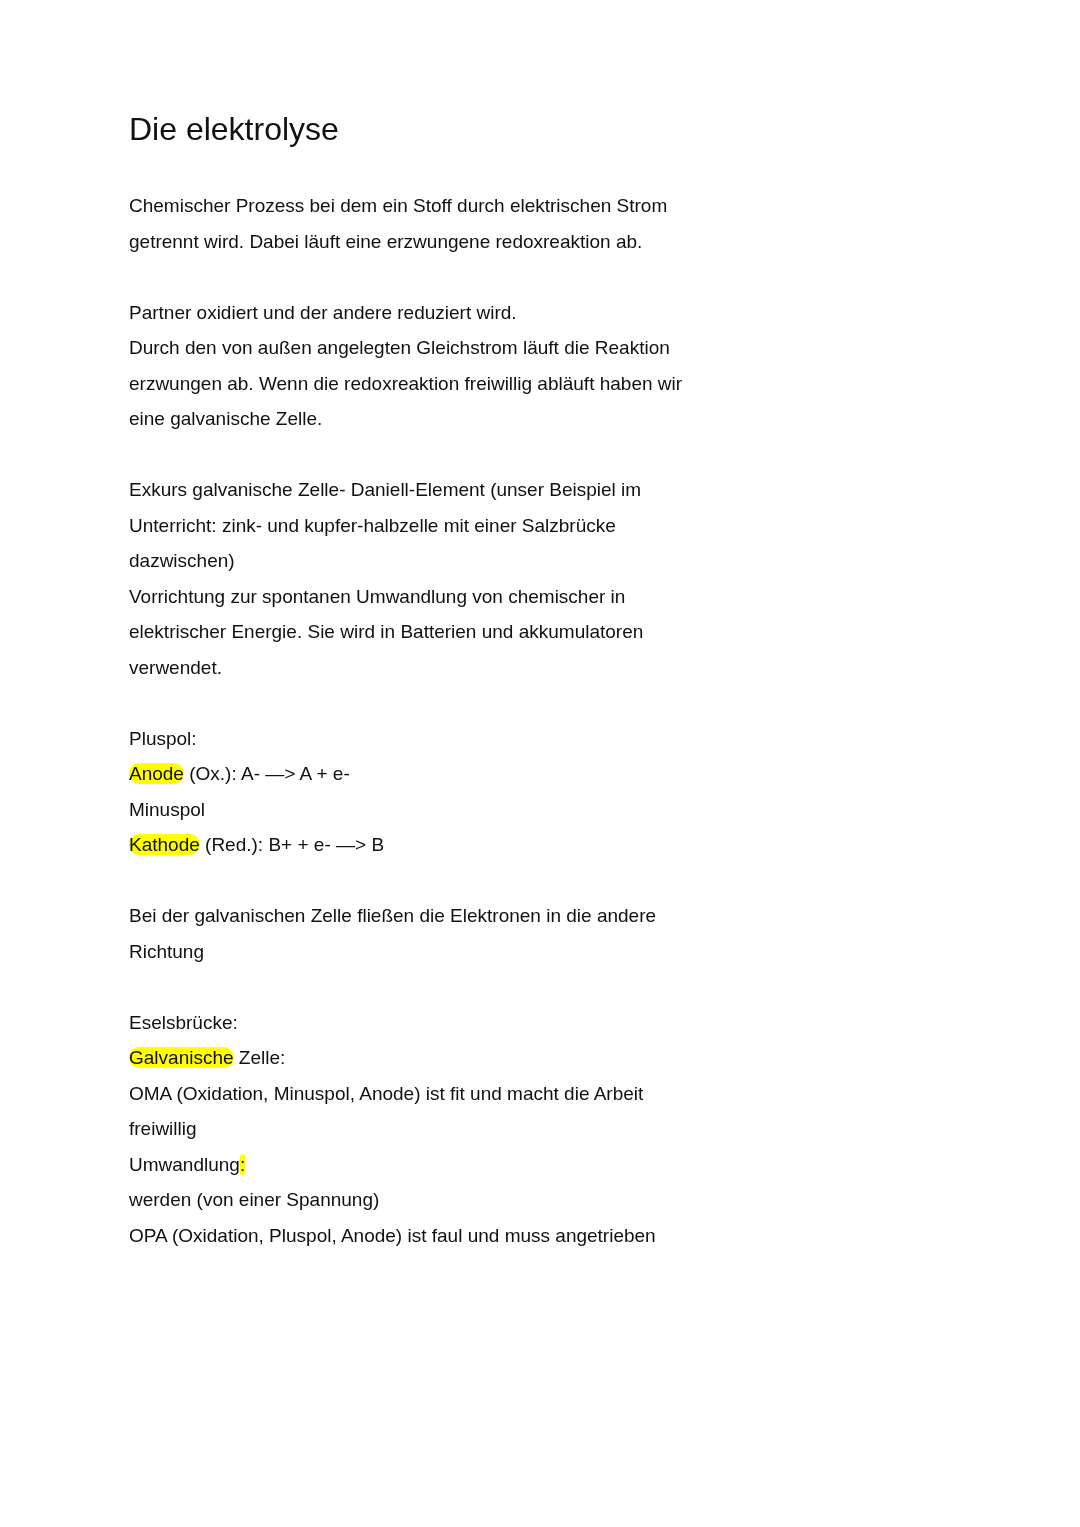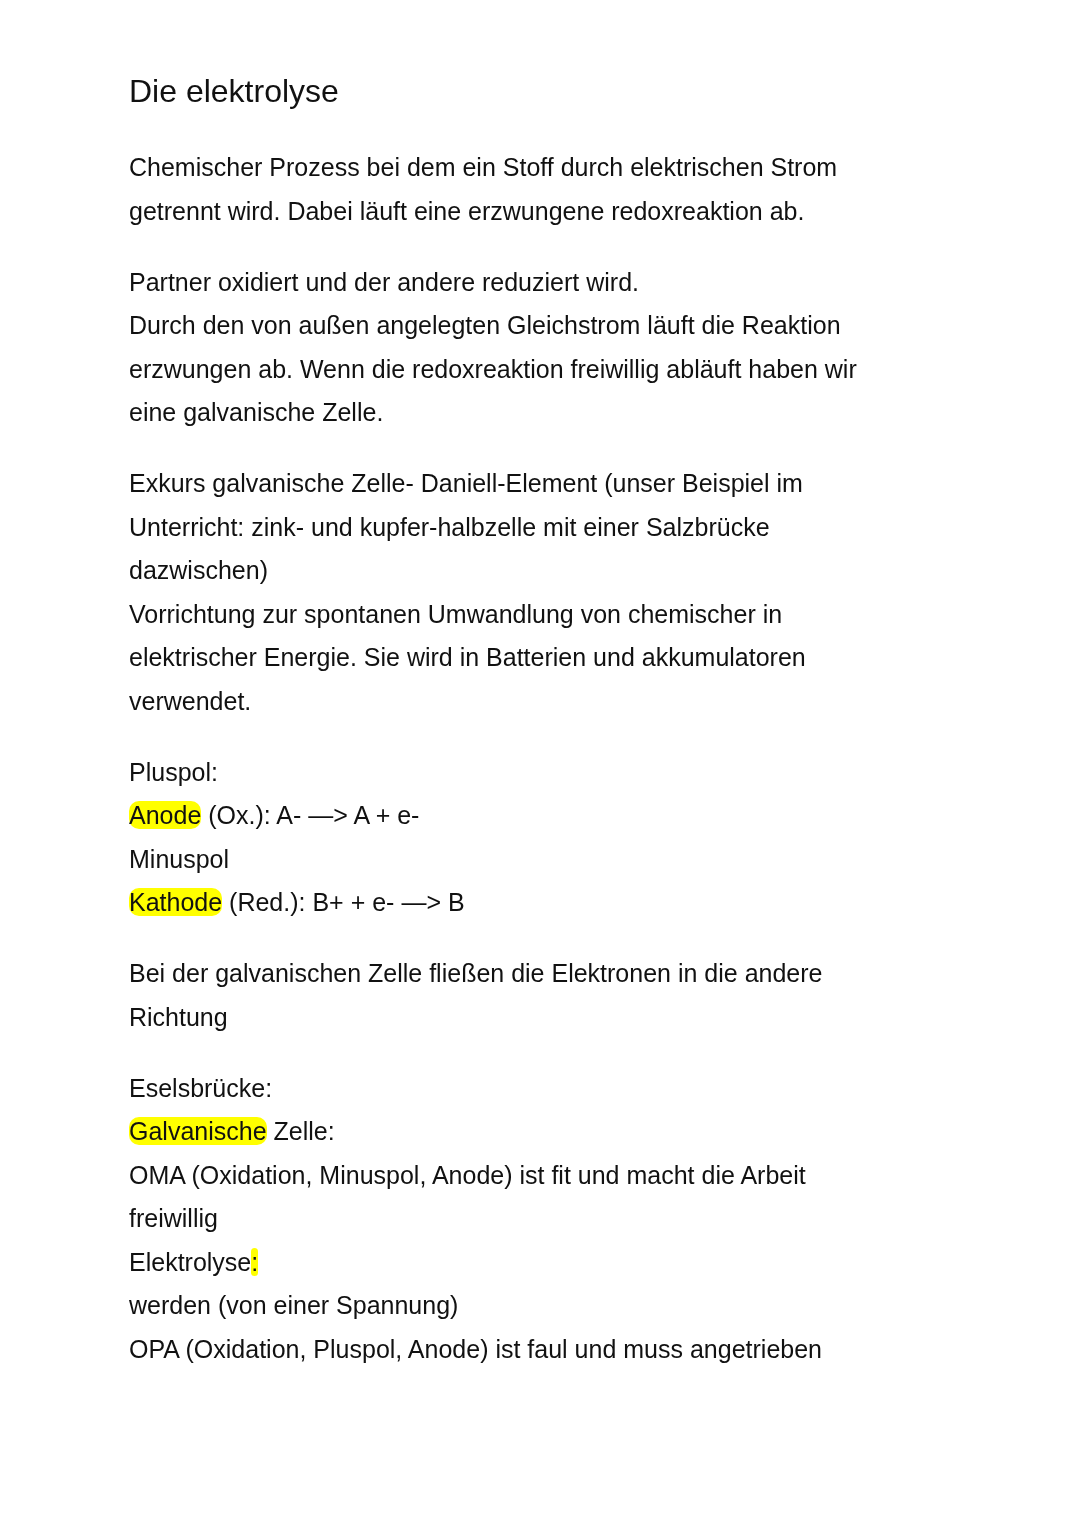--- a/index.html
+++ b/index.html
@@ -18,40 +18,39 @@
     width: 1080px;
     height: 1527px;
     overflow: hidden;
     font-family: "Liberation Sans", sans-serif;
     color: var(--text);
   }
   .page {
     width: 1080px;
     height: 1527px;
     background: var(--bg);
-    padding: 71px 130px 0 129px;
+    padding: 109px 130px 0 129px;
   }
   .doc-title {
     font-size: 32px;
     font-weight: 400;
     line-height: 40px;
     margin: 0 0 39px 0;
     letter-spacing: 0px;
   }
   .para {
     margin: 0 0 35.5px 0;
   }
   .para:last-child {
     margin-bottom: 0;
   }
   .line {
-    font-size: 25px;
+    font-size: 19px;
     line-height: 35.5px;
     white-space: pre;
-    margin-top: 8px;
   }
   .hl {
     background: var(--hl);
     border-radius: 10px;
   }
 </style>
 </head>
 <body>
 
 <div class="page">
@@ -85,18 +84,18 @@
       </div>
       <div class="para">
         <div class="line"><span>Bei der galvanischen Zelle fließen die Elektronen in die andere</span></div>
         <div class="line"><span>Richtung</span></div>
       </div>
       <div class="para">
         <div class="line"><span>Eselsbrücke:</span></div>
         <div class="line"><span class="hl">Galvanische</span><span> Zelle:</span></div>
         <div class="line"><span>OMA (Oxidation, Minuspol, Anode) ist fit und macht die Arbeit</span></div>
         <div class="line"><span>freiwillig</span></div>
-        <div class="line"><span>Elektrolyse</span><span class="hl">:</span></div>
+        <div class="line"><span>Umwandlung</span><span class="hl">:</span></div>
         <div class="line"><span>werden (von einer Spannung)</span></div>
         <div class="line"><span>OPA (Oxidation, Pluspol, Anode) ist faul und muss angetrieben</span></div>
       </div>
     </div>
 </div>
 
 </body></html>

